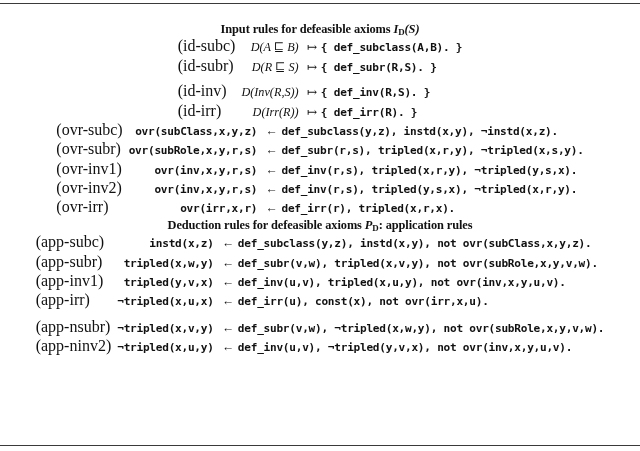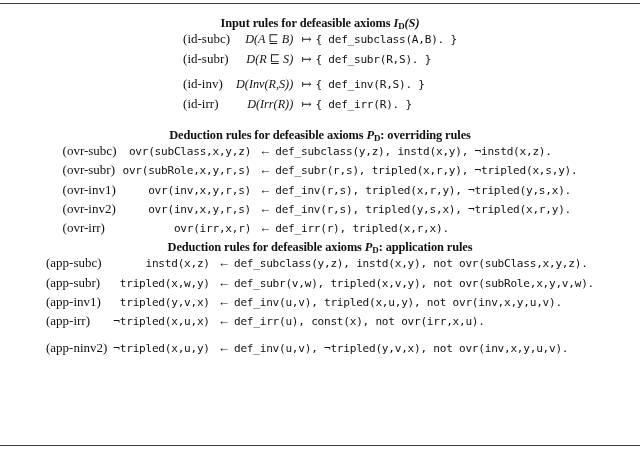--- a/index.html
+++ b/index.html
@@ -32,38 +32,38 @@
   .rule-line.bottom { margin-top: auto; margin-bottom: 5px; }
 
   .section-title {
     text-align: center;
     font-weight: bold;
     font-size: 12.4px;
     letter-spacing: -0.1px;
     margin: 0;
     padding: 0;
   }
-  .sec1-title { margin-top: 12px; }
+  .sec1-title { margin-top: 18px; }
   .sec2-title { margin-top: 13px; }
   .sec3-title { margin-top: 1px; }
 
   table.rules {
     border-collapse: collapse;
     margin: 0 auto;
     font-size: 12.2px;
   }
   table.rules td {
     padding: 0;
     white-space: nowrap;
     vertical-align: baseline;
   }
   .lbl {
     text-align: left;
     padding-right: 6px !important;
-    font-size: 13px;
+    font-size: 16px;
   }
   .head {
     text-align: right;
     padding-right: 4px !important;
     margin-top: 29px;
   }
   .arrow {
     text-align: center;
     padding: 0 4px !important;
   }
@@ -79,20 +79,21 @@
   .sec3 .gap td { height: 7px; }
 
   
   .v { font-style: italic; }
   
   .tt {
     font-family: "DejaVu Sans Mono", "Liberation Mono", monospace;
     font-size: 11.1px;
     font-style: normal;
     letter-spacing: -0.25px;
+    font-weight: bold;
   }
   .sub {
     font-size: 0.72em;
     vertical-align: -0.22em;
     font-style: normal;
   }
 </style>
 </head>
 <body>
 
@@ -129,23 +130,20 @@
     </tr>
     <tr>
       <td class="lbl">(id-irr)</td>
       <td class="head v">D(Irr(R))</td>
       <td class="arrow">↦</td>
       <td class="body tt">{ def_irr(R). }</td>
     </tr>
   </tbody>
     </table>
 
-  <div class="section-title sec2-title">
-    <span>Deduction rules for defeasible axioms </span><span class="v">P</span><span class="sub">D</span><span>: overriding rules</span>
-  </div>
 
   <table class="rules sec2 block2">
     <tbody>
         <tr>
       <td class="lbl">(ovr-subc)</td>
       <td class="head tt">ovr(subClass,x,y,z)</td>
       <td class="arrow">←</td>
       <td class="body tt">def_subclass(y,z), instd(x,y), ¬instd(x,z).</td>
     </tr>
     <tr>
@@ -202,20 +200,26 @@
     <tr>
       <td class="lbl">(app-irr)</td>
       <td class="head tt">¬tripled(x,u,x)</td>
       <td class="arrow">←</td>
       <td class="body tt">def_irr(u), const(x), not ovr(irr,x,u).</td>
     </tr>
     <tr class="gap">
           <td colspan="4"></td>
         </tr>
     <tr>
+      <td class="lbl">(app-nsubr)</td>
+      <td class="head tt">¬tripled(x,v,y)</td>
+      <td class="arrow">←</td>
+      <td class="body tt">def_subr(v,w), ¬tripled(x,w,y), not ovr(subRole,x,y,v,w).</td>
+    </tr>
+    <tr>
       <td class="lbl">(app-ninv2)</td>
       <td class="head tt">¬tripled(x,u,y)</td>
       <td class="arrow">←</td>
       <td class="body tt">def_inv(u,v), ¬tripled(y,v,x), not ovr(inv,x,y,u,v).</td>
     </tr>
   </tbody>
     </table>
 
   <hr class="rule-line bottom">
 </div>

